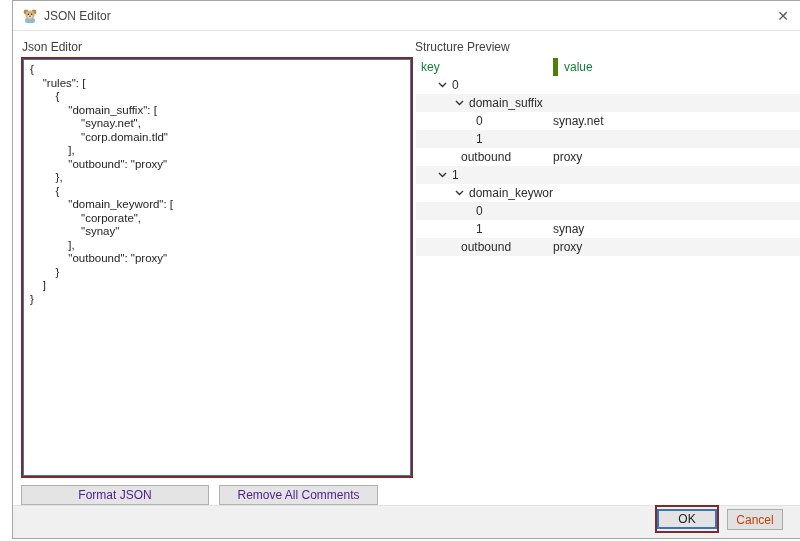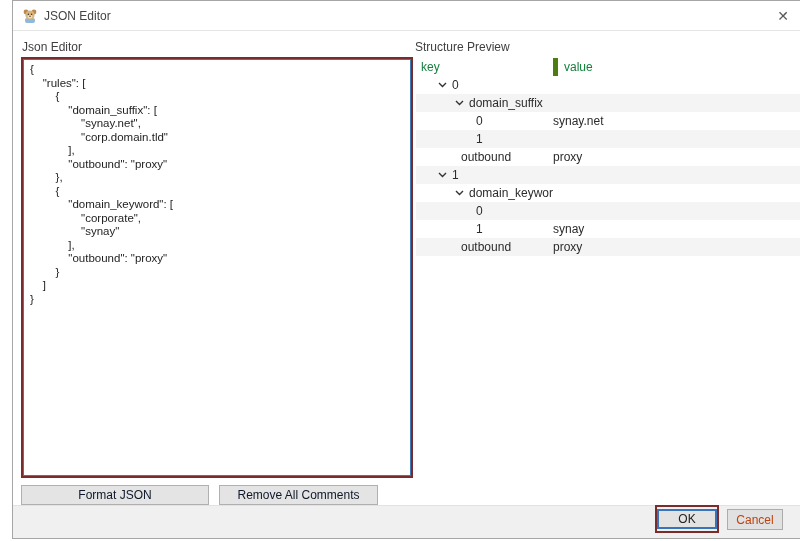--- a/index.html
+++ b/index.html
@@ -43,21 +43,21 @@
   .editor-text{
     margin:0;padding:3px 6px;white-space:pre;
     font-family:"Liberation Sans",sans-serif;
     font-size:11.5px;line-height:13.5px;color:#1e1e1e;
   }
   
   .btn{
     position:absolute;height:20px;box-sizing:border-box;
     background:#e4e4e4;border:1px solid #b0b0b0;
     display:flex;align-items:center;justify-content:center;
-    font-size:12px;color:#0f172a;cursor:default;
+    font-size:12px;color:#4c1d95;cursor:default;
   }
   .btn-format{left:8px;top:484px;width:188px;}
   .btn-remove{left:206px;top:484px;width:159px;}
   
   .tree{
     position:absolute;left:403px;top:57px;width:390px;
     font-size:12px;color:#2b2b2b;
   }
   .tree-row{
     display:grid;grid-template-columns:137px 1fr;height:18px;

